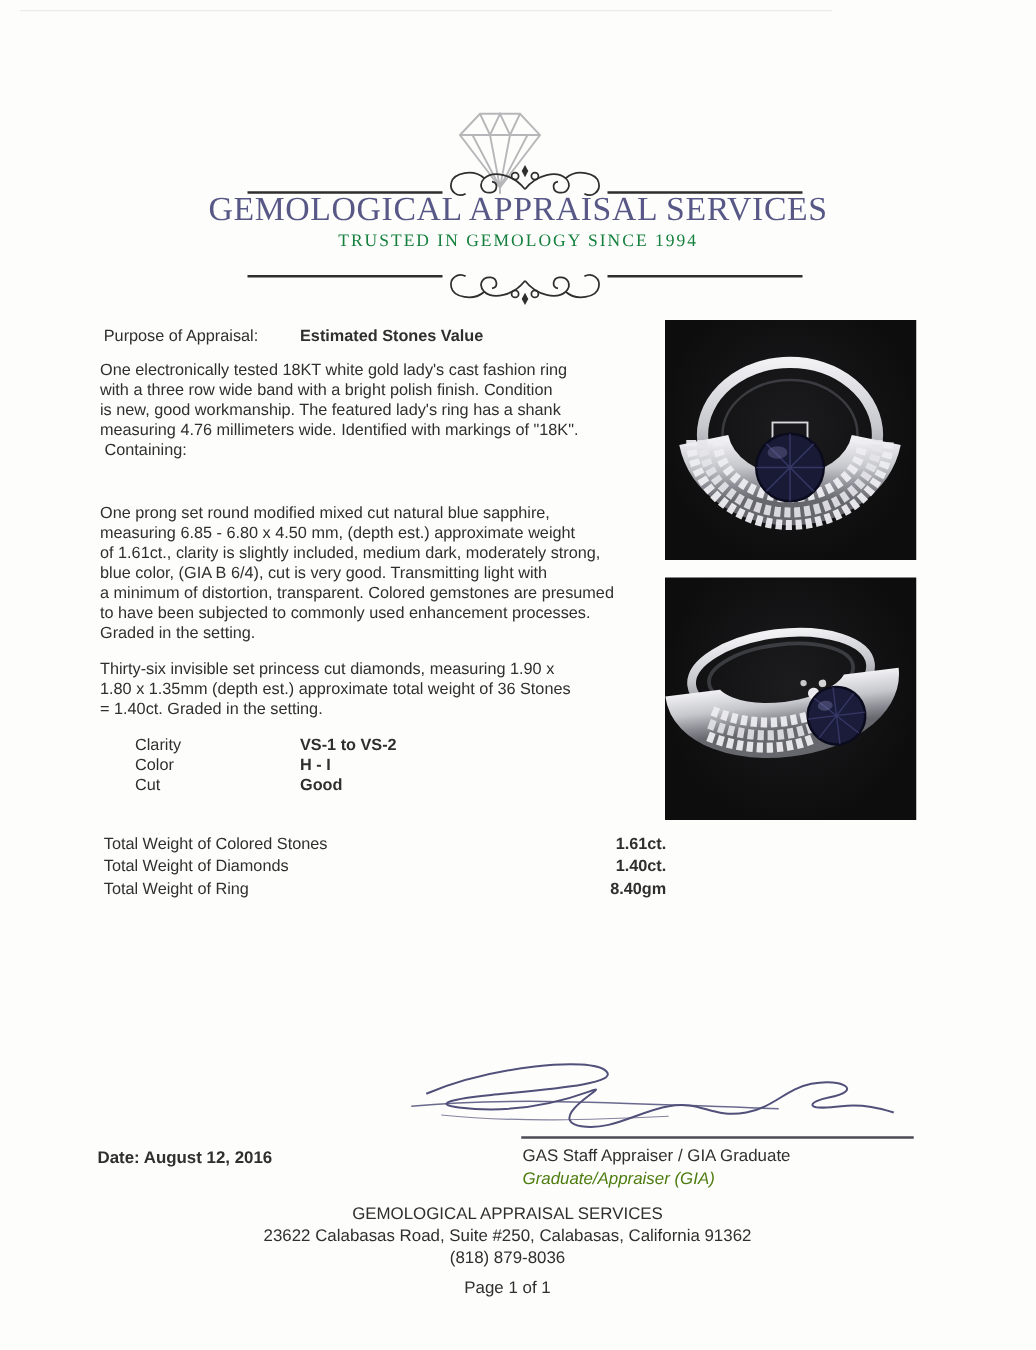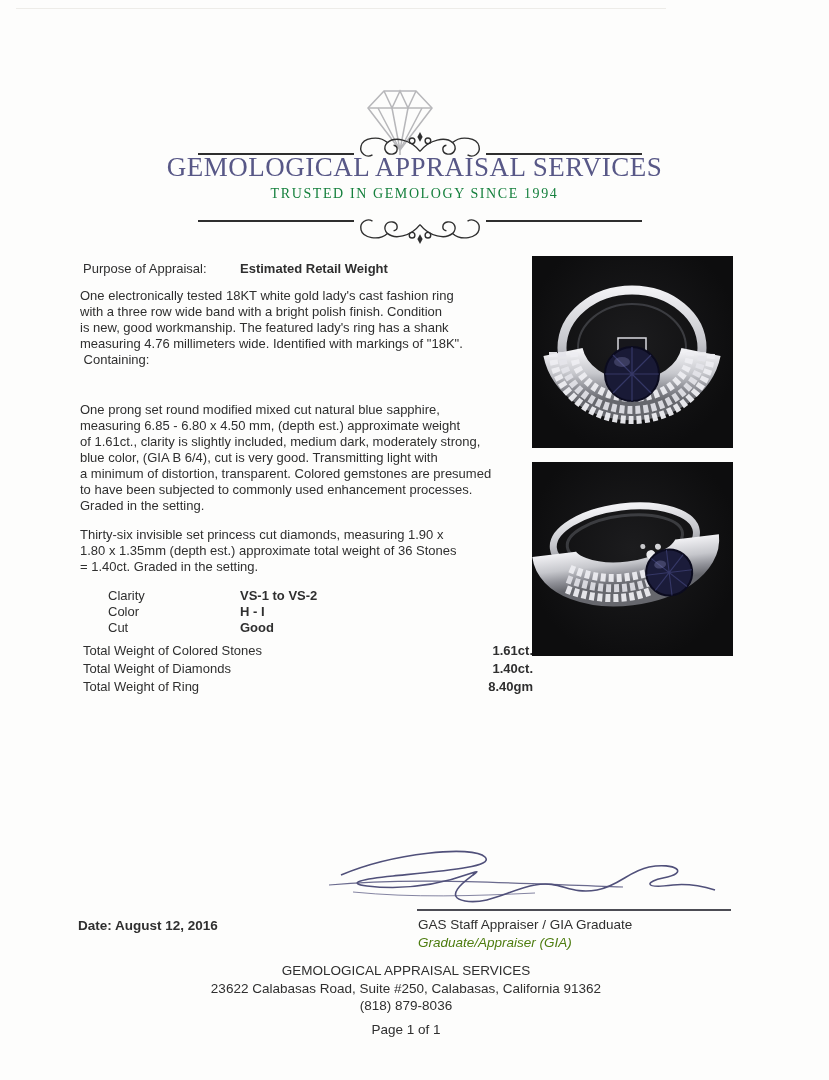--- a/index.html
+++ b/index.html
@@ -32,21 +32,21 @@
   .meta{position:absolute;top:261px;left:83px;}
   .meta-row{display:flex;font-size:13px;line-height:16px;align-items:flex-end;}
   .meta-label{width:157px;}
   .para{position:absolute;left:80px;font-size:13px;line-height:16px;white-space:pre;}
   .para1{top:288px;}
   .para2{top:402px;}
   .para3{top:527px;}
   .grades{position:absolute;top:588px;left:108px;}
   .grade-row{display:flex;font-size:13px;line-height:16px;}
   .grade-label{width:132px;}
-  .totals{position:absolute;top:642px;left:83px;width:450px;}
+  .totals{position:absolute;top:666px;left:83px;width:450px;}
   .total-row{display:flex;justify-content:space-between;font-size:13px;line-height:18px;}
 
   
   .photo{
     position:absolute;left:532px;width:201px;
     background:radial-gradient(ellipse at 50% 45%, #1c1c1e 0%, #0d0d0e 75%);
   }
   .photo-front{top:256px;height:192px;}
   .photo-side{top:462px;height:194px;}
   .photo svg{display:block;width:100%;height:100%;}
@@ -109,21 +109,21 @@
         <circle cx="84" cy="10" r="3.2"></circle>
       </g>
       <path d="M75 0 L78 5.5 L75 11 L72 5.5 Z" fill="#2f2f2f"></path>
     </svg>
     <div class="rule"></div>
   </div>
 
   <div class="meta">
     <div class="meta-row">
       <span class="meta-label">Purpose of Appraisal:</span>
-      <span class="b">Estimated Retail Weight</span>
+      <span class="b">Estimated Stones Value</span>
     </div>
   </div>
 
   <div class="para para1">One electronically tested 18KT white gold lady's cast fashion ring
 with a three row wide band with a bright polish finish. Condition
 is new, good workmanship. The featured lady's ring has a shank
 measuring 4.76 millimeters wide. Identified with markings of "18K".
  Containing:</div>
   <div class="para para2">One prong set round modified mixed cut natural blue sapphire,
 measuring 6.85 - 6.80 x 4.50 mm, (depth est.) approximate weight

